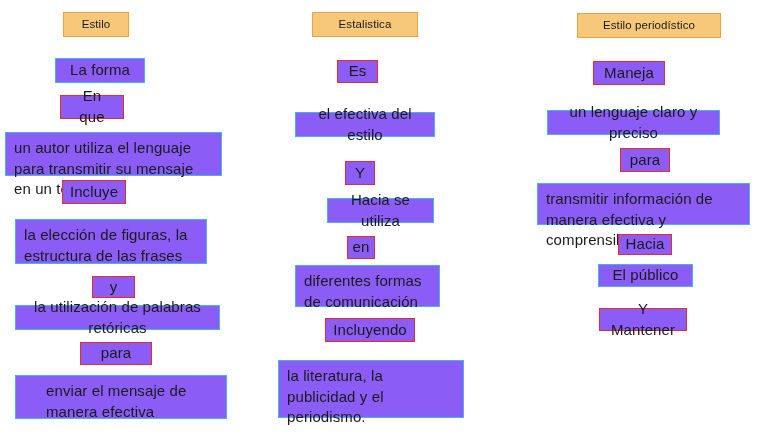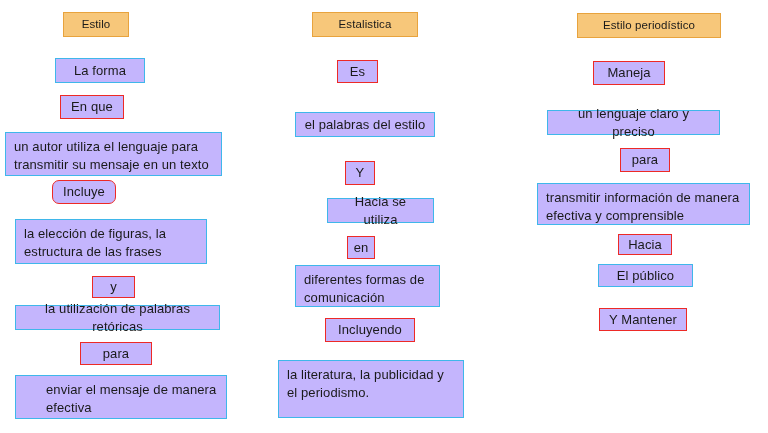--- a/index.html
+++ b/index.html
@@ -18,24 +18,24 @@
     position: relative;
     width: 708px;
     height: 433px;
     background: #ffffff;
   }
   .node {
     position: absolute;
     box-sizing: border-box;
     display: flex;
     align-items: center;
-    font-size: 13px;
+    font-size: 15px;
     line-height: 1.38;
     letter-spacing: 0.1px;
-    background: #c4b5fd;
+    background: #8b5cf6;
     color: #1a1a1a;
     white-space: pre-wrap;
   }
   .node.header {
     background: #f7c77a;
     border: 1.3px solid #e8a33d;
     justify-content: center;
     text-align: center;
     font-size: 11.5px;
   }
@@ -66,37 +66,37 @@
 <div id="canvas">
 
   <div class="node header" style="left:63px; top:12px; width:66px; height:25px;">Estilo</div>
 
   <div class="node blue center pad-m" style="left:55px; top:58px; width:90px; height:25px;">La forma</div>
 
   <div class="node red center pad-m" style="left:60px; top:95px; width:64px; height:24px;">En que</div>
 
   <div class="node blue left top pad-l" style="left:5px; top:132px; width:217px; height:44px;">un autor utiliza el lenguaje para transmitir su mensaje en un texto</div>
 
-  <div class="node red center pad-m" style="left:52px; top:180px; width:64px; height:24px;border-radius:7px;">Incluye</div>
+  <div class="node red center pad-m" style="left:62px; top:180px; width:64px; height:24px;">Incluye</div>
 
   <div class="node blue left top pad-l" style="left:15px; top:219px; width:192px; height:45px;">la elección de figuras, la estructura de las frases</div>
 
   <div class="node red center pad-m" style="left:92px; top:276px; width:43px; height:22px;">y</div>
 
   <div class="node blue center pad-m" style="left:15px; top:305px; width:205px; height:25px;">la utilización de palabras retóricas</div>
 
   <div class="node red center pad-m" style="left:80px; top:342px; width:72px; height:23px;">para</div>
 
   <div class="node blue left top pad-l" style="left:15px; top:375px; width:212px; height:44px;padding-left:30px;">enviar el mensaje de manera efectiva</div>
 
   <div class="node header" style="left:312px; top:12px; width:106px; height:25px;">Estalistica</div>
 
   <div class="node red center pad-m" style="left:337px; top:60px; width:41px; height:23px;">Es</div>
 
-  <div class="node blue center pad-m" style="left:295px; top:112px; width:140px; height:25px;">el palabras del estilo</div>
+  <div class="node blue center pad-m" style="left:295px; top:112px; width:140px; height:25px;">el efectiva del estilo</div>
 
   <div class="node red center pad-m" style="left:345px; top:161px; width:30px; height:24px;">Y</div>
 
   <div class="node blue center pad-m" style="left:327px; top:198px; width:107px; height:25px;">Hacia se utiliza</div>
 
   <div class="node red center pad-m" style="left:347px; top:236px; width:28px; height:23px;">en</div>
 
   <div class="node red center pad-m" style="left:325px; top:318px; width:90px; height:24px;">Incluyendo</div>
 
   <div class="node blue left top pad-l" style="left:295px; top:265px; width:145px; height:42px;">diferentes formas de comunicación</div>

